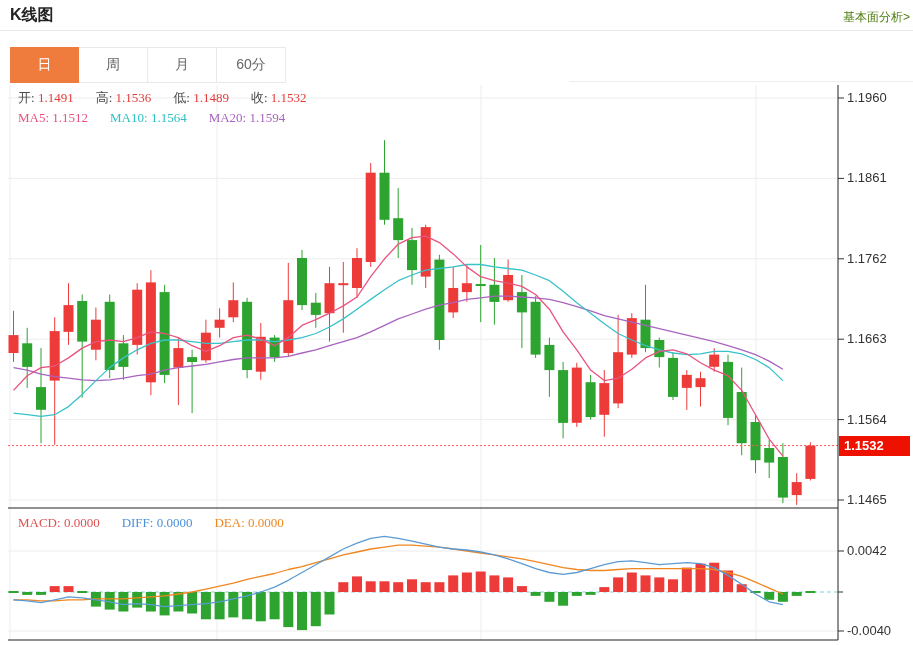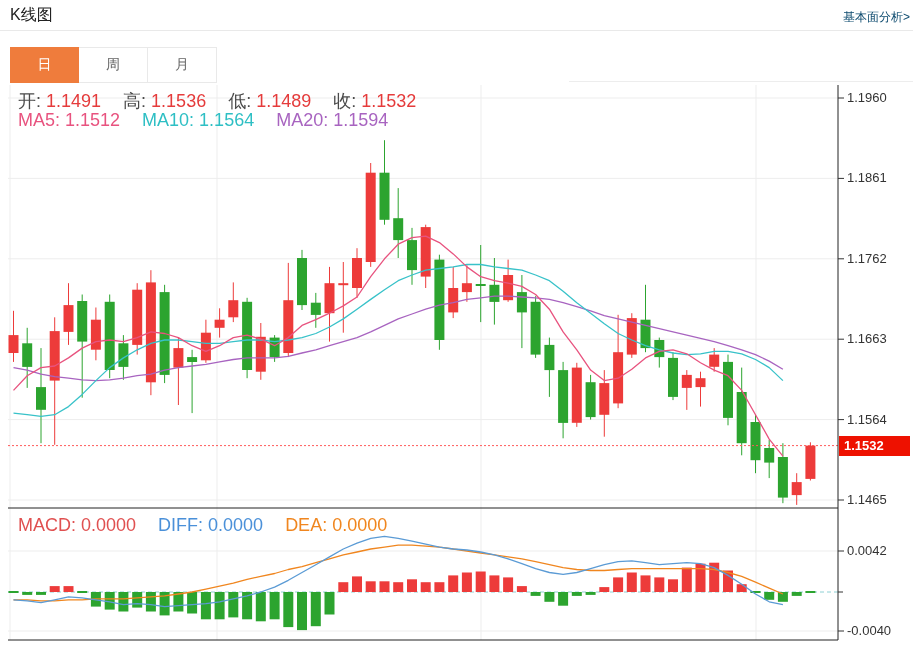--- a/index.html
+++ b/index.html
@@ -1,47 +1,48 @@
 <!DOCTYPE html>
 <html><head>
 <meta charset="utf-8">
 <style>
   html,body{margin:0;padding:0;background:#fff;font-family:"Liberation Sans",sans-serif;}
   .stage{position:relative;width:913px;height:645px;background:#fff;overflow:hidden;}
-  .hdr-title{position:absolute;left:10px;top:5px;font-size:16px;font-weight:normal;color:#222;}
-  .hdr-link{position:absolute;right:3px;top:9px;font-size:12px;color:#0c4a6e;cursor:pointer;}
+  .hdr-title{position:absolute;left:10px;top:5px;font-size:16px;font-weight:bold;color:#222;}
+  .hdr-link{position:absolute;right:3px;top:9px;font-size:12px;color:#4d7c0f;cursor:pointer;}
   .hdr-divider{position:absolute;left:0;top:30px;width:913px;height:1px;background:#e9e9e9;}
   .tabs{position:absolute;left:10px;top:47px;display:flex;height:36px;}
   .tab{width:69px;height:36px;box-sizing:border-box;border:1px solid #e9e9e9;border-left:none;
        display:flex;align-items:center;justify-content:center;font-size:14px;color:#666;
        background:#fff;cursor:pointer;}
   .tab:first-child{border-left:1px solid #e9e9e9;}
   .tab.active{background:#ef7c3c;border-color:#ef7c3c;color:#fff;}
   .tabs-rightline{position:absolute;left:569px;top:81px;width:344px;height:1px;background:#ededed;}
   .chart-area{position:absolute;left:0;top:0;width:913px;height:645px;}
   svg{position:absolute;left:0;top:0;}
-  .lg{position:absolute;font-size:18px;white-space:nowrap;}
+  .lg{position:absolute;font-size:13px;white-space:nowrap;font-family:Liberation Serif, serif;}
   .lg .item{margin-right:22px;}
   .lg .lbl{color:#4a4a4a;}
   .price-badge{position:absolute;left:839px;top:436px;width:71px;height:20px;background:#ee1100;
        color:#fff;font-size:13px;font-weight:bold;line-height:20px;padding-left:5px;
        box-sizing:border-box;}
 </style>
 </head>
 <body>
 
 <div class="stage">
   <div class="hdr-title">K线图</div>
   <div class="hdr-link">基本面分析&gt;</div>
   <div class="hdr-divider"></div>
 
   <div class="tabs" id="tabs">
       <div class="tab active">日</div>
       <div class="tab">周</div>
       <div class="tab">月</div>
+      <div class="tab">60分</div>
     </div>
   <div class="tabs-rightline"></div>
 
   <div class="chart-area">
     <svg id="chart-svg" width="913" height="645">
         <g>
           <line x1="10" y1="85" x2="10" y2="640" stroke="#ededed" stroke-width="1"></line>
           <line x1="217" y1="85" x2="217" y2="640" stroke="#ededed" stroke-width="1"></line>
           <line x1="481" y1="85" x2="481" y2="640" stroke="#ededed" stroke-width="1"></line>
           <line x1="756" y1="85" x2="756" y2="640" stroke="#ededed" stroke-width="1"></line>

